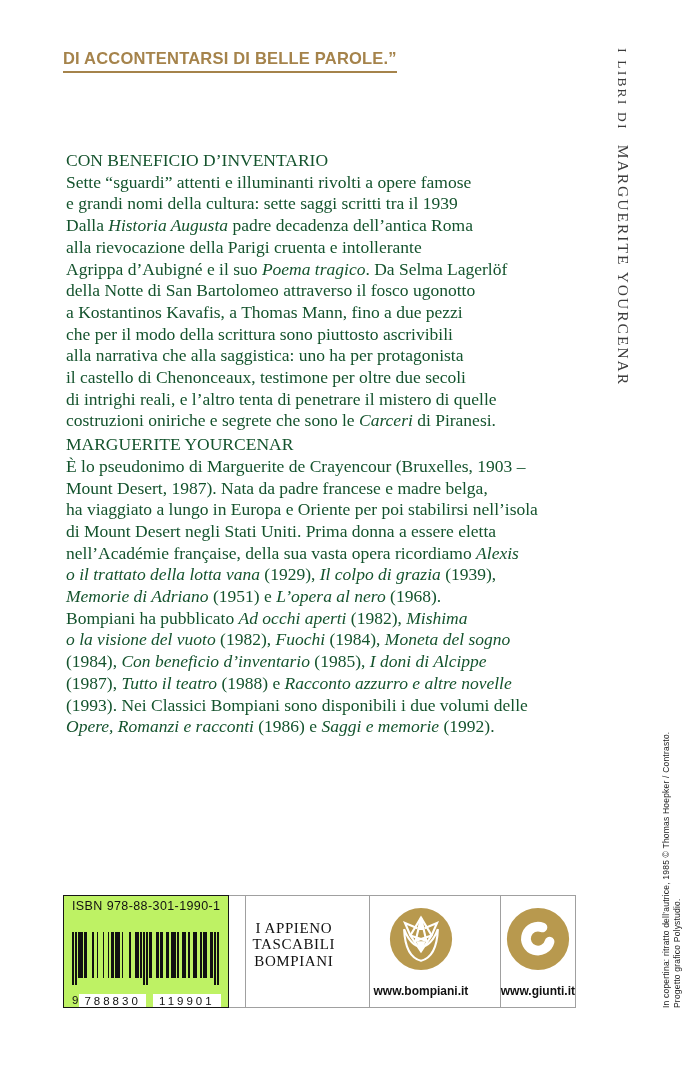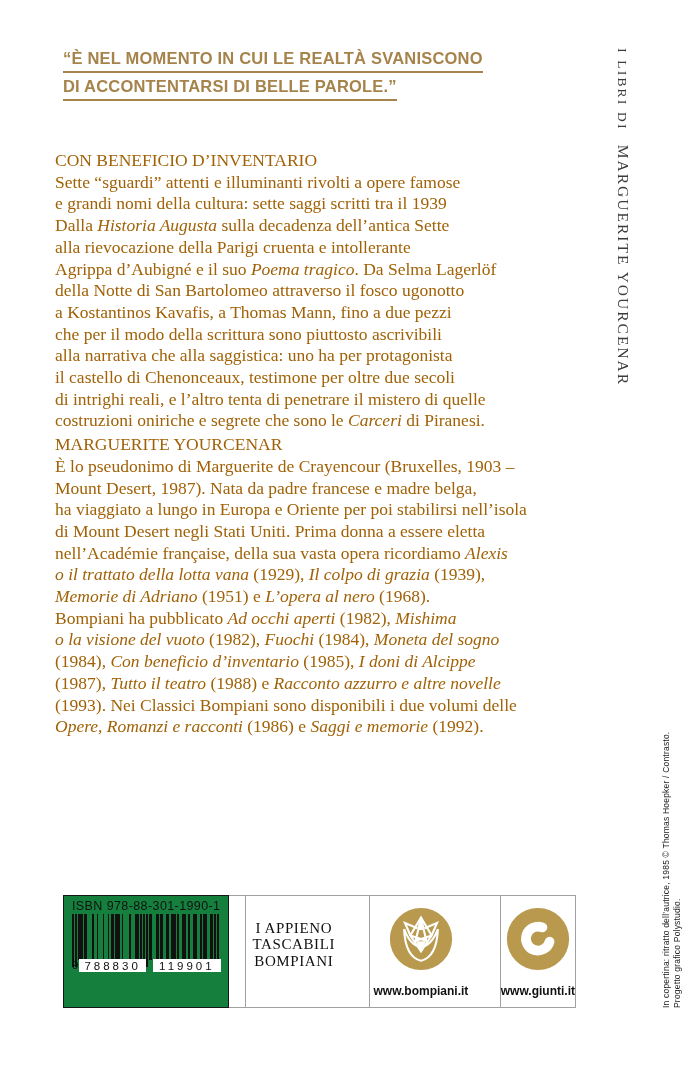--- a/index.html
+++ b/index.html
@@ -21,22 +21,22 @@
   
   .spine{
     position:absolute;left:632px;top:48px;
     transform:rotate(90deg);transform-origin:top left;
     white-space:nowrap;color:#3c3c3c;
   }
   .spine-prefix{font-size:13.5px;letter-spacing:2.2px;margin-right:14px;}
   .spine-name{font-size:15.5px;letter-spacing:2px;}
   
   .body{
-    position:absolute;left:55px;top:150px;width:520px;
-    font-size:17.5px;line-height:21.7px;color:#a16207;
+    position:absolute;left:66px;top:150px;width:520px;
+    font-size:17.5px;line-height:21.7px;color:#14532d;
   }
   .body .heading{white-space:nowrap;}
   .body .bodyline{white-space:nowrap;}
   .section-bio{margin-top:2px;}
   
   .credit{
     position:absolute;left:661px;top:1008px;
     transform:rotate(-90deg);transform-origin:top left;
     font-family:"Liberation Sans",sans-serif;
     font-size:8.5px;line-height:10.5px;letter-spacing:.2px;color:#222;
@@ -44,22 +44,22 @@
   }
   
   .strip{
     position:absolute;left:63px;top:895px;width:513px;height:113px;
     display:flex;box-sizing:border-box;background:#fff;
     border:1px solid #a0a0a0;
   }
   .cell{box-sizing:border-box;height:111px;}
   .cell-barcode{
     width:180px;margin:-1px 16px -1px -1px;height:113px;
-    border:1.5px solid #161616;background:#15803d;
-    display:flex;flex-direction:column;padding:3px 8px 0 8px;
+    border:1.5px solid #161616;background:#bef264;
+    display:flex;flex-direction:column;padding:3px 8px 0 8px;justify-content:space-between;
   }
   .isbn{
     font-family:"Liberation Sans",sans-serif;font-size:12.5px;
     letter-spacing:.4px;text-align:center;color:#111;white-space:nowrap;
   }
   .bars{display:flex;align-items:flex-start;margin-top:1px;}
   .bars .m{width:1.55px;height:46px;}
   .bars .m.b{background:#111;}
   .bars .m.b.g{height:53px;}
   .bc-digits{
@@ -97,35 +97,34 @@
     margin-top:auto;padding-bottom:9px;
     font-family:"Liberation Sans",sans-serif;font-weight:700;font-size:12px;color:#111;
   }
 </style>
 </head>
 <body>
 
 <div class="page">
 
   <div class="quote">
-      <div class="line"><span>“È NEL MOMENTO IN CUI LE REALTÀ SVANISCONO</span></div>
       <div class="line"><span>DI ACCONTENTARSI DI BELLE PAROLE.”</span></div>
     </div>
 
   <div class="spine">
     <span class="spine-prefix">I LIBRI DI</span><span class="spine-name">MARGUERITE YOURCENAR</span>
   </div>
 
   <div class="body">
     <section>
       <div class="heading">CON BENEFICIO D’INVENTARIO</div>
       <div>
           <div class="bodyline"><span>Sette “sguardi” attenti e illuminanti rivolti a opere famose</span></div>
           <div class="bodyline"><span>e grandi nomi della cultura: sette saggi scritti tra il 1939</span></div>
-          <div class="bodyline"><span>Dalla </span><i>Historia Augusta</i><span> sulla decadenza dell’antica Sette</span></div>
+          <div class="bodyline"><span>Dalla </span><i>Historia Augusta</i><span> padre decadenza dell’antica Roma</span></div>
           <div class="bodyline"><span>alla rievocazione della Parigi cruenta e intollerante</span></div>
           <div class="bodyline"><span>Agrippa d’Aubigné e il suo </span><i>Poema tragico</i><span>. Da Selma Lagerlöf</span></div>
           <div class="bodyline"><span>della Notte di San Bartolomeo attraverso il fosco ugonotto</span></div>
           <div class="bodyline"><span>a Kostantinos Kavafis, a Thomas Mann, fino a due pezzi</span></div>
           <div class="bodyline"><span>che per il modo della scrittura sono piuttosto ascrivibili</span></div>
           <div class="bodyline"><span>alla narrativa che alla saggistica: uno ha per protagonista</span></div>
           <div class="bodyline"><span>il castello di Chenonceaux, testimone per oltre due secoli</span></div>
           <div class="bodyline"><span>di intrighi reali, e l’altro tenta di penetrare il mistero di quelle</span></div>
           <div class="bodyline"><span>costruzioni oniriche e segrete che sono le </span><i>Carceri</i><span> di Piranesi.</span></div>
         </div>

